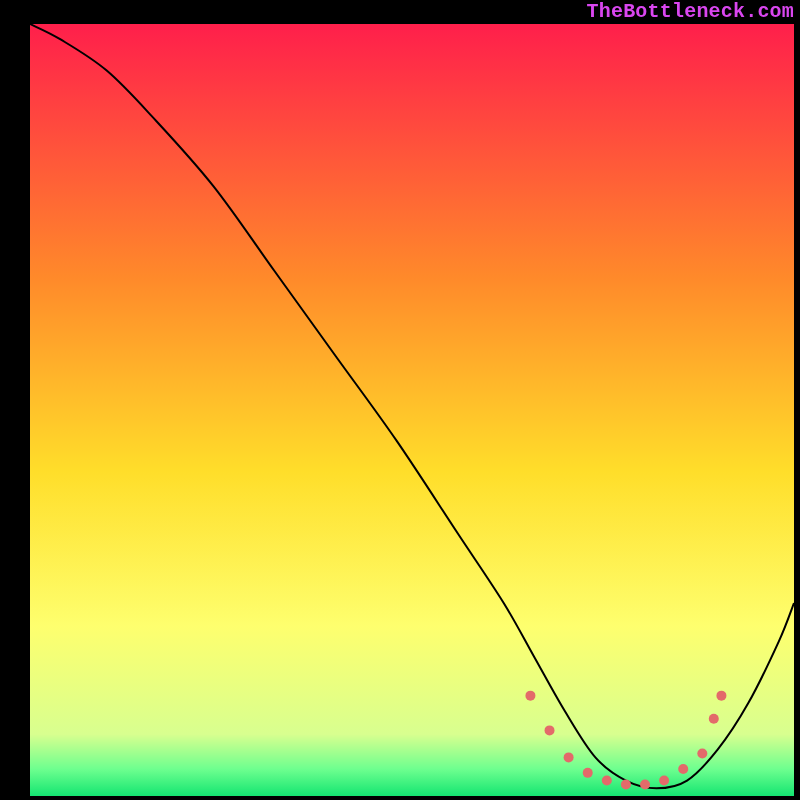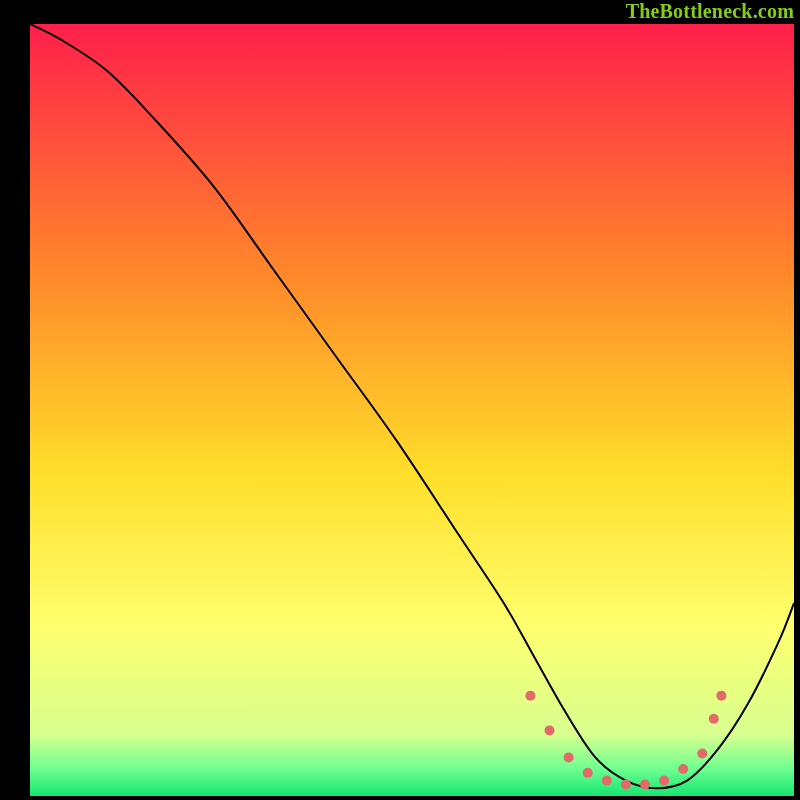--- a/index.html
+++ b/index.html
@@ -12,24 +12,24 @@
   }
   .chart-wrap {
     position: relative;
     width: 800px;
     height: 800px;
   }
   .watermark {
     position: absolute;
     top: 0px;
     right: 6px;
-    font-family: Liberation Serif, serif;
+    font-family: Liberation Mono, monospace;
     font-size: 20px;
     font-weight: 600;
-    color: #84cc16;
+    color: #d946ef;
     letter-spacing: 0.2px;
     z-index: 5;
   }
   svg.plot {
     position: absolute;
     left: 0;
     top: 0;
     width: 800px;
     height: 800px;
   }

